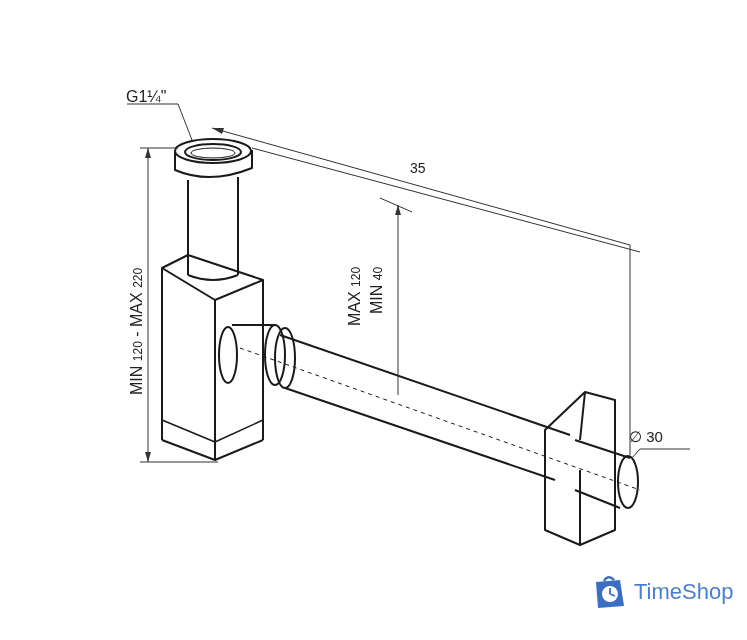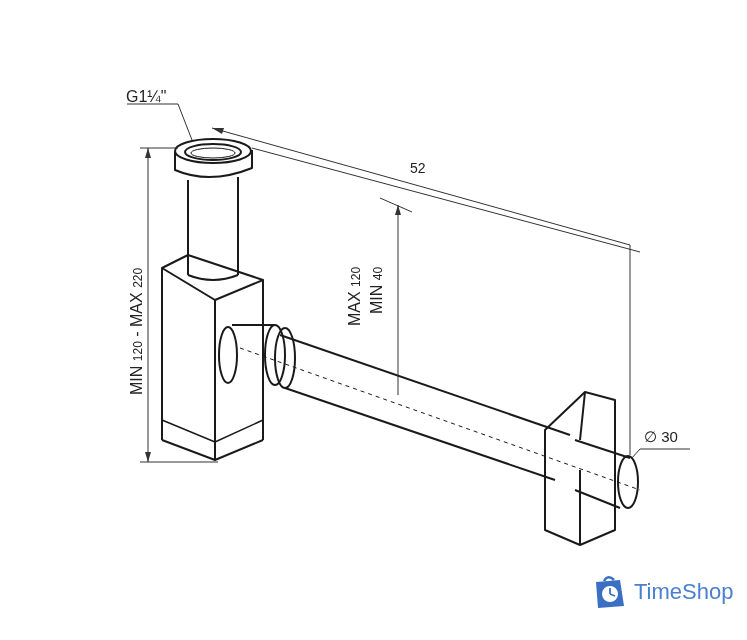--- a/index.html
+++ b/index.html
@@ -77,36 +77,36 @@
   </g>
   <g fill="#333">
     <polygon points="148,148 145,158 151,158"></polygon>
     <polygon points="148,462 145,452 151,452"></polygon>
     <polygon points="398,205 395,215 401,215"></polygon>
     <polygon points="212,128 224,128 222,134"></polygon>
   </g>
 </svg>
 
 <div class="lbl" style="left:126px; top:88px; font-size:16px;">G1¼"</div>
-<div class="lbl" style="left:410px; top:160px; font-size:14px;">52</div>
+<div class="lbl" style="left:410px; top:160px; font-size:14px;">35</div>
 <div class="lbl rot" style="left:128px; top:395px; font-size:16px;">
   <span>MIN</span>
   <span style="font-size:12px;">120</span>
   <span>- MAX</span>
   <span style="font-size:12px;">220</span>
 </div>
 <div class="lbl rot" style="left:346px; top:326px; font-size:16px;">
   <span>MAX</span>
   <span style="font-size:12px;">120</span>
 </div>
 <div class="lbl rot" style="left:368px; top:314px; font-size:16px;">
   <span>MIN</span>
   <span style="font-size:12px;">40</span>
 </div>
-<div class="lbl" style="left:644px; top:428px; font-size:15px;">∅ 30</div>
+<div class="lbl" style="left:629px; top:428px; font-size:15px;">∅ 30</div>
 
 <div class="logo">
   <svg width="40" height="40" viewBox="0 0 40 40">
     <path d="M6 10 L30 8 L34 34 L8 36 Z" fill="#3b6fc4"></path>
     <path d="M14 9 Q18 2 24 8" fill="none" stroke="#3b6fc4" stroke-width="2.5"></path>
     <circle cx="20" cy="22" r="9" fill="#ffffff" stroke="#3b6fc4" stroke-width="2"></circle>
     <line x1="20" y1="22" x2="20" y2="16" stroke="#3b6fc4" stroke-width="1.8"></line>
     <line x1="20" y1="22" x2="25" y2="24" stroke="#3b6fc4" stroke-width="1.8"></line>
   </svg>
   <span class="logo-text">TimeShop</span>

